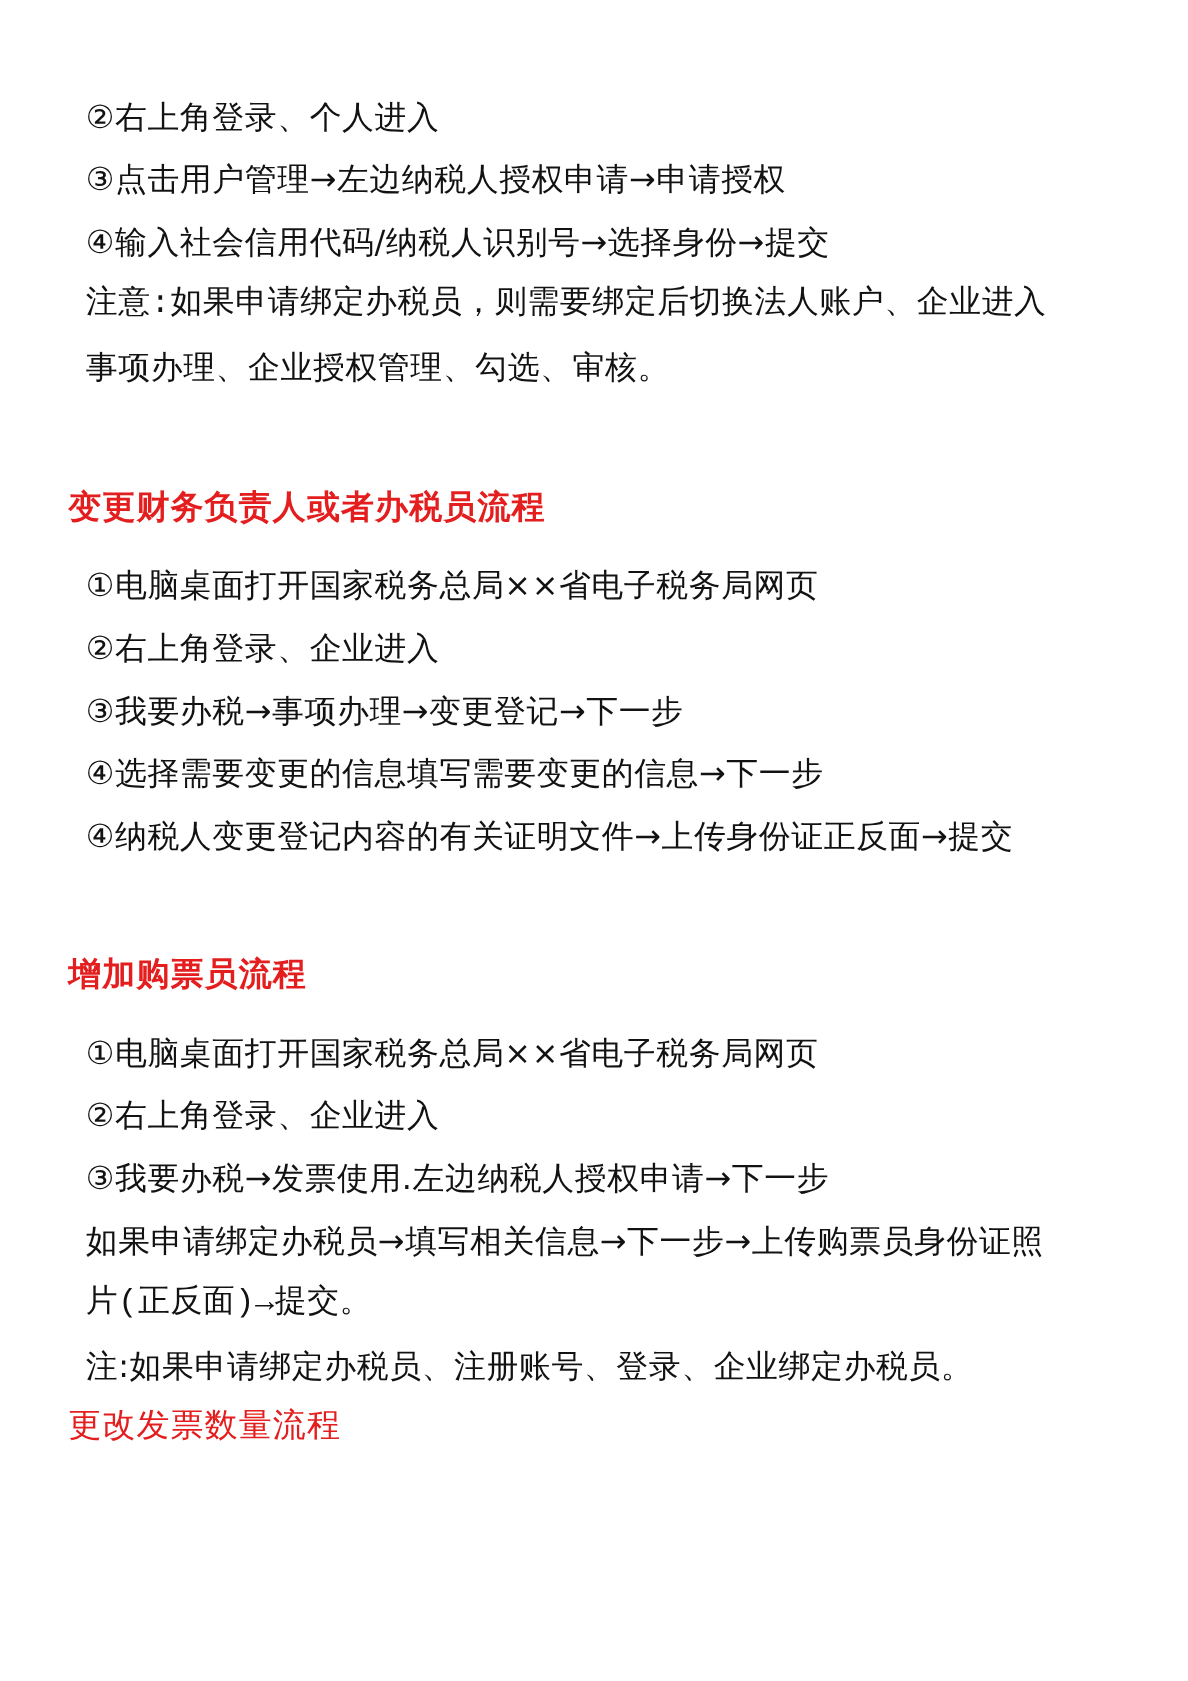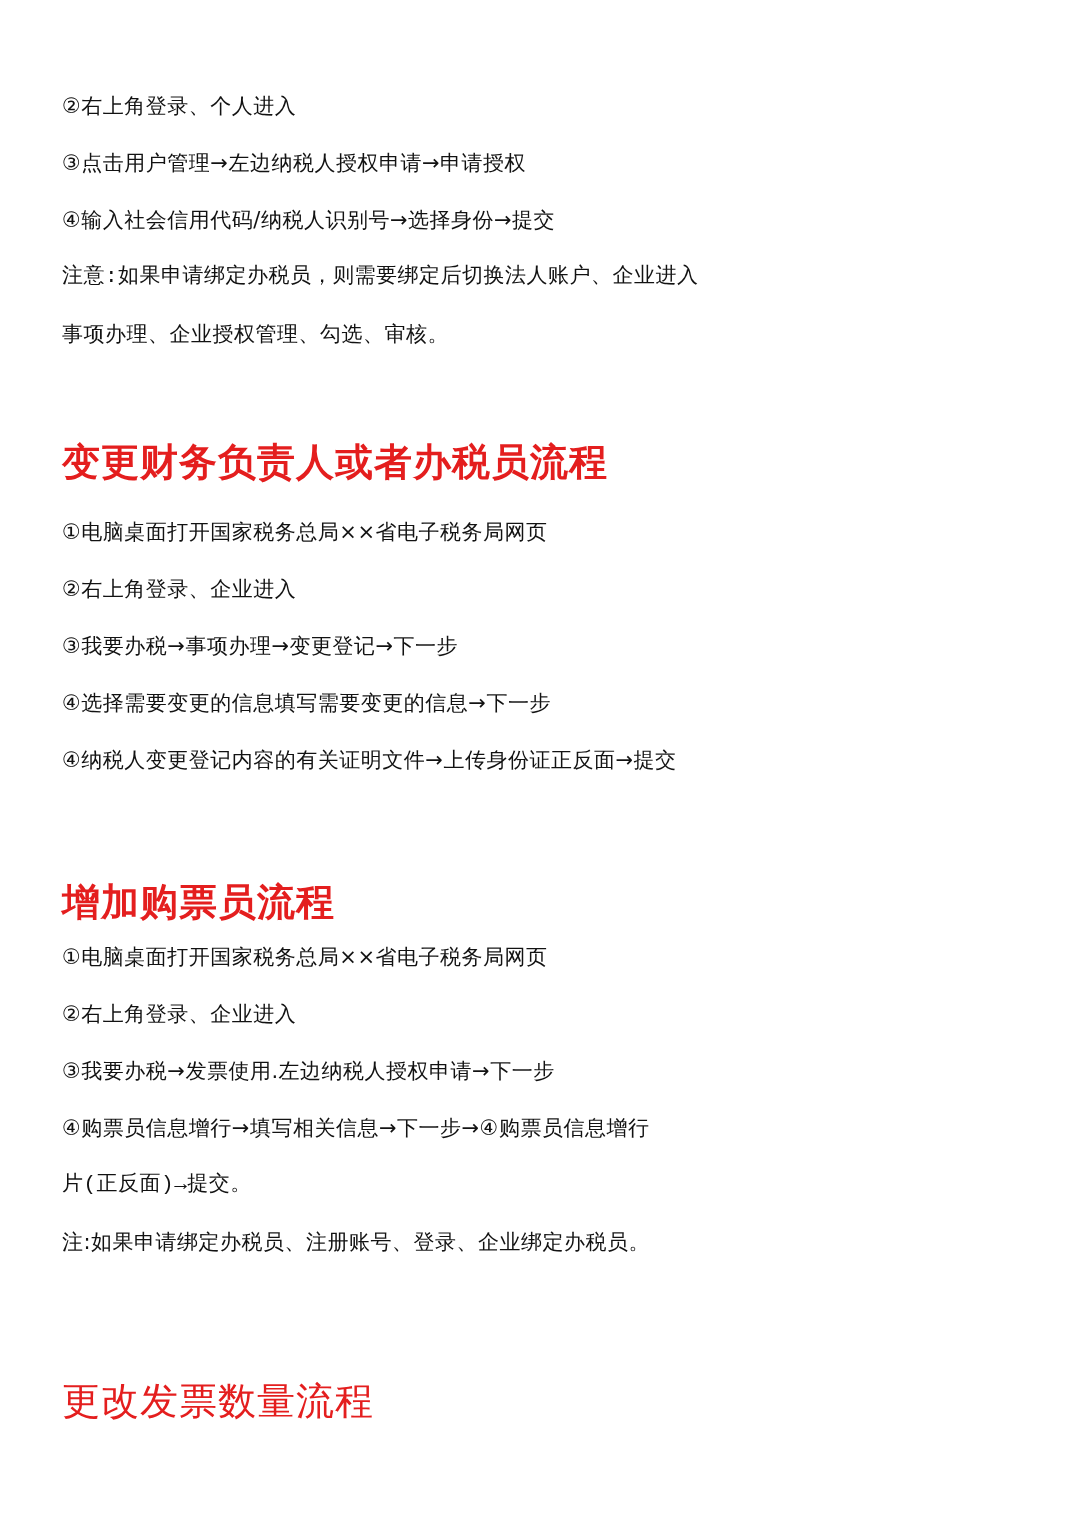--- a/index.html
+++ b/index.html
@@ -16,34 +16,34 @@
       color: #111111;
     }
     .page {
       position: absolute;
       left: 62px;
       top: 0;
       width: 970px;
     }
     .line {
       position: absolute;
-      left: 0;
+      left: 16px;
       white-space: nowrap;
-      font-size: 21px;
+      font-size: 29px;
       line-height: 40px;
       height: 40px;
       letter-spacing: 0.5px;
       color: #121212;
     }
     .heading {
       position: absolute;
       left: 0;
       white-space: nowrap;
       font-family: "DejaVu Serif", "Liberation Serif", serif;
-      font-size: 38px;
+      font-size: 30px;
       line-height: 56px;
       height: 56px;
       color: #e41e1e;
       font-weight: bold;
       letter-spacing: 1px;
     }
     .heading.regular {
       font-weight: normal;
     }
   </style>
@@ -58,23 +58,23 @@
   <div class="line" style="top:257px;font-family:Liberation Mono, monospace;">注意:如果申请绑定办税员，则需要绑定后切换法人账户、企业进入</div>
   <div class="line" style="top:314px;">事项办理、企业授权管理、勾选、审核。</div>
 
   <div class="heading" style="top:434px;">变更财务负责人或者办税员流程</div>
   <div class="line" style="top:512px;">①电脑桌面打开国家税务总局××省电子税务局网页</div>
   <div class="line" style="top:569px;">②右上角登录、企业进入</div>
   <div class="line" style="top:626px;">③我要办税→事项办理→变更登记→下一步</div>
   <div class="line" style="top:683px;">④选择需要变更的信息填写需要变更的信息→下一步</div>
   <div class="line" style="top:740px;">④纳税人变更登记内容的有关证明文件→上传身份证正反面→提交</div>
 
-  <div class="heading" style="top:858px;margin-top:16px;">增加购票员流程</div>
+  <div class="heading" style="top:858px;">增加购票员流程</div>
   <div class="line" style="top:937px;">①电脑桌面打开国家税务总局××省电子税务局网页</div>
   <div class="line" style="top:994px;">②右上角登录、企业进入</div>
   <div class="line" style="top:1051px;">③我要办税→发票使用.左边纳税人授权申请→下一步</div>
-  <div class="line" style="top:1108px;">④购票员信息增行→填写相关信息→下一步→④购票员信息增行</div>
+  <div class="line" style="top:1108px;">如果申请绑定办税员→填写相关信息→下一步→上传购票员身份证照</div>
   <div class="line" style="top:1165px;font-family:Liberation Mono, monospace;">片(正反面)→提交。</div>
   <div class="line" style="top:1222px;">注:如果申请绑定办税员、注册账号、登录、企业绑定办税员。</div>
 
-  <div class="heading regular" style="top:1373px;">更改发票数量流程</div>
+  <div class="heading regular" style="top:1268px;">更改发票数量流程</div>
 
 </div>
 
 </body></html>

